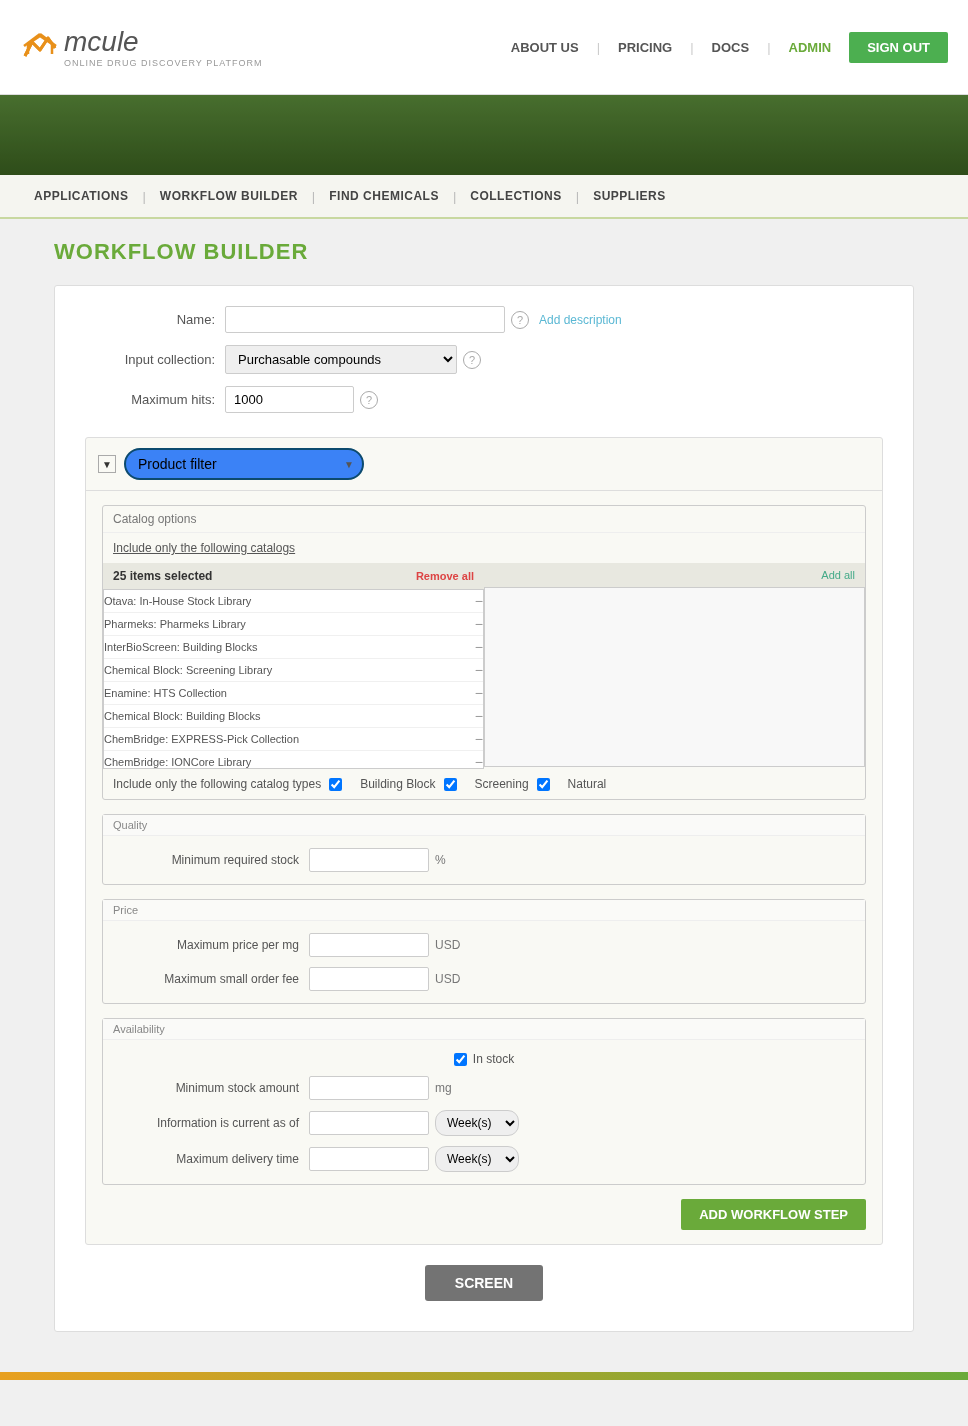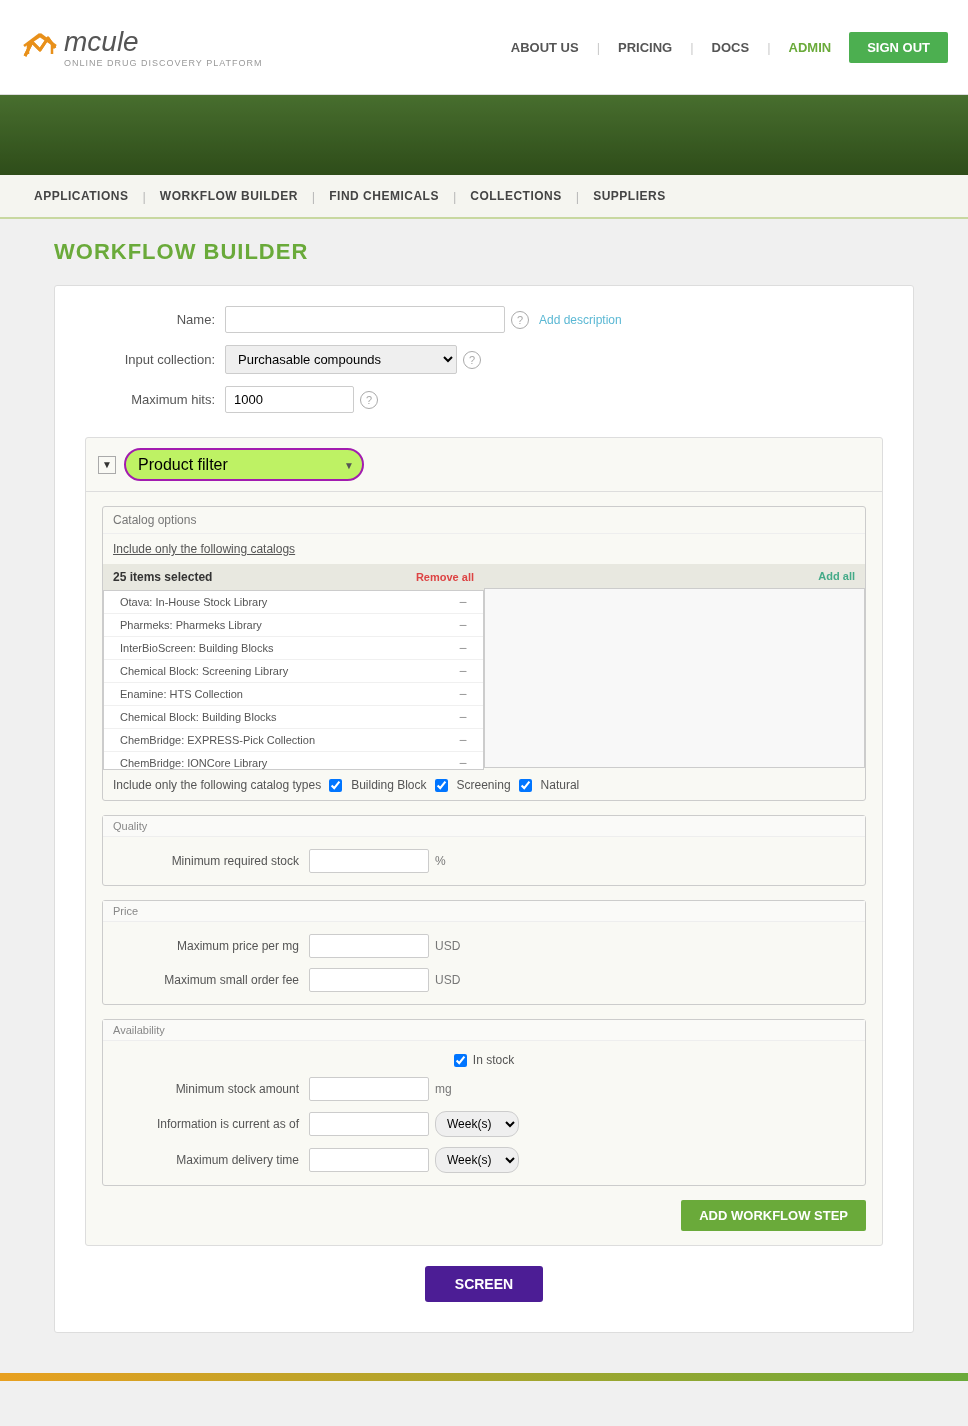--- a/index.html
+++ b/index.html
@@ -38,58 +38,58 @@
     .form-input { border: 1px solid #ccc; padding: 5px 8px; font-size: 13px; border-radius: 2px; }
     .form-input-wide { width: 280px; }
     .form-select { border: 1px solid #ccc; padding: 5px 8px; font-size: 13px; border-radius: 2px; width: 232px; }
     .help-icon { display: inline-flex; align-items: center; justify-content: center; width: 18px; height: 18px; border-radius: 50%; border: 1px solid #aaa; color: #aaa; font-size: 11px; cursor: pointer; margin-left: 6px; }
 
     
     .filter-section { background: #f9f9f4; border: 1px solid #ddd; border-radius: 3px; margin-top: 20px; }
     .filter-header { display: flex; align-items: center; padding: 10px 12px; border-bottom: 1px solid #ddd; }
     .filter-dropdown-arrow { width: 18px; height: 18px; border: 1px solid #aaa; display: flex; align-items: center; justify-content: center; cursor: pointer; margin-right: 8px; font-size: 10px; }
     .filter-select-wrapper { position: relative; display: inline-block; }
-    .filter-select { border: 2px solid #a21caf; border-radius: 20px; padding: 6px 30px 6px 12px; font-size: 16px; background: #bef264; appearance: none; cursor: pointer; width: 240px; }
+    .filter-select { border: 2px solid #0c4a6e; border-radius: 20px; padding: 6px 30px 6px 12px; font-size: 14px; background: #3b82f6; appearance: none; cursor: pointer; width: 240px; }
     .filter-select-arrow { position: absolute; right: 10px; top: 50%; transform: translateY(-50%); font-size: 10px; color: #555; pointer-events: none; }
 
     
     .catalog-options { padding: 14px 16px; }
     .section-box { border: 1px solid #ccc; border-radius: 3px; margin-bottom: 14px; }
     .section-box-title { font-size: 12px; color: #777; padding: 6px 10px; border-bottom: 1px solid #eee; }
     .catalog-include-label { padding: 8px 10px; font-size: 12px; color: #555; text-decoration: underline; }
 
     .catalog-lists { display: flex; gap: 0; }
     .catalog-list { flex: 1; }
     .catalog-list-header { background: #e8e8e0; display: flex; align-items: center; justify-content: space-between; padding: 6px 10px; font-size: 12px; font-weight: bold; }
     .catalog-list-header .remove-all { color: #d44; cursor: pointer; font-size: 11px; font-weight: bold; text-align: right; }
-    .catalog-list-header .add-all { color: #4a8; cursor: pointer; font-size: 11px; font-weight: bold; }
+    .catalog-list-header .add-all { color: #4a8; cursor: pointer; font-size: 11px; font-weight: normal; }
     .catalog-list-body { border: 1px solid #ccc; height: 180px; overflow-y: auto; background: #fff; }
-    .catalog-item { display: flex; align-items: center; justify-content: space-between; padding: 4px 16px; font-size: 11px; border-bottom: 1px solid #f0f0f0; }
+    .catalog-item { display: flex; align-items: center; justify-content: space-between; padding: 4px 0; font-size: 11px; border-bottom: 1px solid #f0f0f0; }
     .catalog-item-name { color: #555; }
     .catalog-item-remove { color: #999; cursor: pointer; font-size: 14px; line-height: 1; }
 
     .catalog-types { padding: 8px 10px; font-size: 12px; color: #555; display: flex; align-items: center; gap: 8px; }
-    .catalog-types label { display: flex; align-items: center; gap: 9px; cursor: pointer; }
+    .catalog-types label { display: flex; align-items: center; gap: 18px; cursor: pointer; }
 
     
     .sub-section { border: 1px solid #ccc; border-radius: 3px; margin-bottom: 14px; }
     .sub-section-title { font-size: 11px; color: #888; padding: 4px 10px; border-bottom: 1px solid #eee; background: #fafaf8; }
     .sub-section-body { padding: 12px 16px; }
     .sub-form-row { display: flex; align-items: center; margin-bottom: 10px; }
     .sub-form-row:last-child { margin-bottom: 0; }
     .sub-label { width: 180px; text-align: right; margin-right: 10px; color: #555; font-size: 12px; }
     .sub-input { border: 1px solid #ccc; padding: 4px 7px; font-size: 12px; border-radius: 2px; width: 120px; }
     .sub-unit { margin-left: 6px; color: #777; font-size: 12px; }
     .sub-select { border: 1px solid #ccc; padding: 4px 7px; font-size: 12px; border-radius: 11px; margin-left: 6px; }
 
     .availability-check { display: flex; align-items: center; justify-content: center; gap: 6px; margin-bottom: 10px; font-size: 12px; color: #555; }
 
     
     .btn-add-step { background: #6aaa3a; color: #fff; border: none; padding: 8px 18px; font-size: 13px; font-weight: bold; cursor: pointer; border-radius: 2px; text-transform: uppercase; float: right; }
-    .btn-screen { background: #4c1d95; color: #fff; border: none; padding: 10px 30px; font-size: 14px; font-weight: bold; cursor: pointer; border-radius: 3px; text-transform: uppercase; display: block; margin: 20px auto 10px; }
+    .btn-screen { background: #737373; color: #fff; border: none; padding: 10px 30px; font-size: 14px; font-weight: bold; cursor: pointer; border-radius: 3px; text-transform: uppercase; display: block; margin: 20px auto 10px; }
 
     .footer-bar { height: 8px; background: linear-gradient(to right, #e8a020, #6aaa3a); }
 
     .clearfix::after { content: ''; display: table; clear: both; }
 
     
     .catalog-list-body::-webkit-scrollbar { width: 8px; }
     .catalog-list-body::-webkit-scrollbar-track { background: #f0f0f0; }
     .catalog-list-body::-webkit-scrollbar-thumb { background: #bbb; }
   </style>

